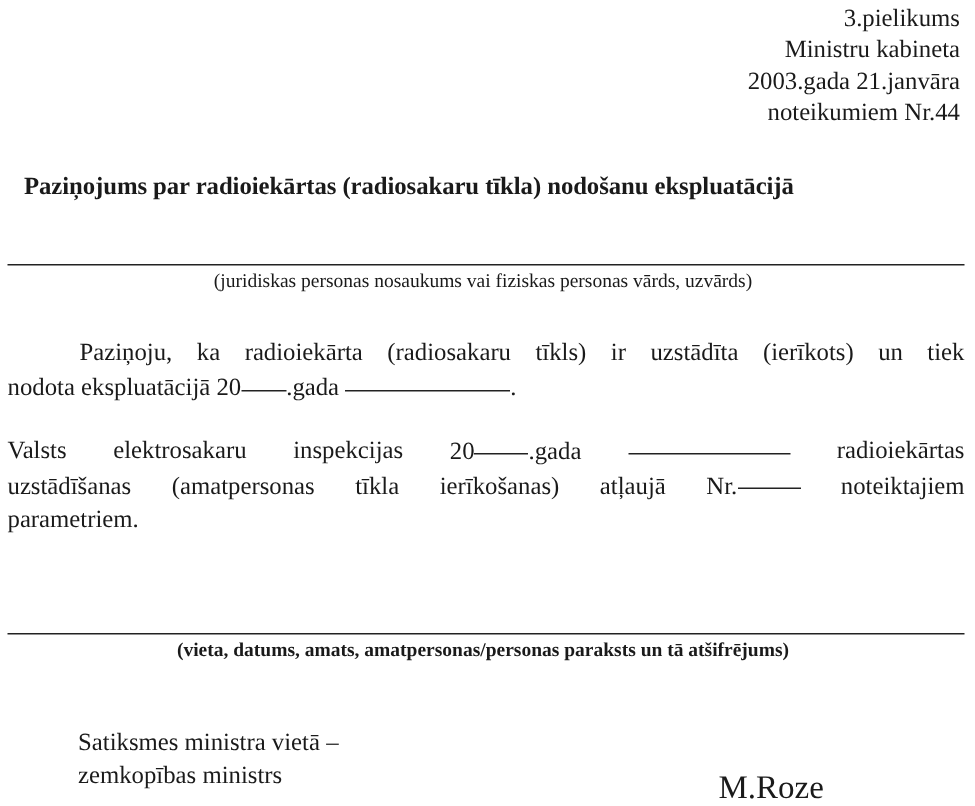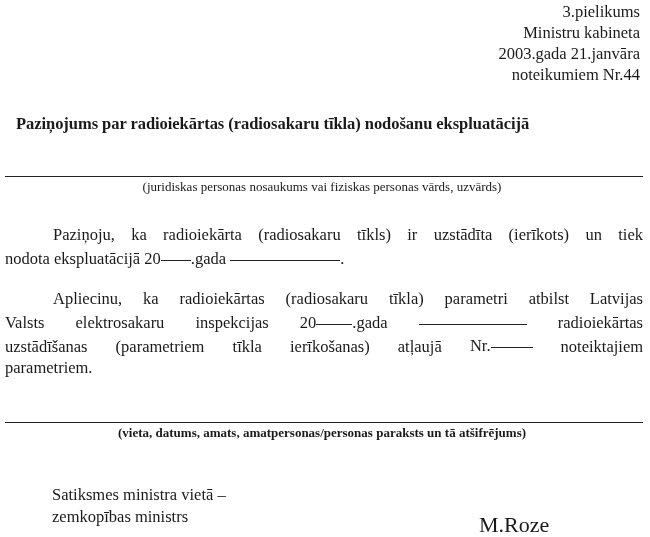--- a/index.html
+++ b/index.html
@@ -104,23 +104,22 @@
 
 <div class="rule" style="top:176px;"></div>
 <div class="caption" style="top:179px;">(juridiskas personas nosaukums vai fiziskas personas vārds, uzvārds)</div>
 
 <div class="para" style="top:224px;">
   <span class="line"><span class="indent"></span><span>Paziņoju, ka radioiekārta (radiosakaru tīkls) ir uzstādīta (ierīkots) un tiek</span></span>
   <span class="line last"><span>nodota ekspluatācijā 20</span><span class="blank" style="width:30px;"></span><span>.gada</span> <span class="blank" style="width:110px;"></span><span>.</span></span>
 </div>
 
 <div class="para" style="top:288px;">
-  <span class="line"><span class="indent"></span><span>Apliecinu, ka radioiekārtas (radiosakaru tīkla) parametri atbilst Latvijas</span></span>
   <span class="line"><span>Valsts</span> <span>elektrosakaru</span> <span>inspekcijas</span> <span><span>20</span><span class="blank" style="width:36px;"></span><span>.gada</span></span> <span class="blank" style="width:108px;"></span> <span>radioiekārtas</span></span>
-  <span class="line"><span>uzstādīšanas</span> <span>(parametriem</span> <span>tīkla</span> <span>ierīkošanas)</span> <span>atļaujā</span> <span><span>Nr.</span><span class="blank" style="width:42px;"></span></span> <span>noteiktajiem</span></span>
+  <span class="line"><span>uzstādīšanas</span> <span>(amatpersonas</span> <span>tīkla</span> <span>ierīkošanas)</span> <span>atļaujā</span> <span><span>Nr.</span><span class="blank" style="width:42px;"></span></span> <span>noteiktajiem</span></span>
   <span class="line last">parametriem.</span>
 </div>
 
 <div class="rule" style="top:422px;"></div>
 <div class="caption" style="top:425px;font-weight:bold;">(vieta, datums, amats, amatpersonas/personas paraksts un tā atšifrējums)</div>
 
 <div class="sig-left">
   <div>Satiksmes ministra vietā –</div>
   <div>zemkopības ministrs</div>
 </div>

